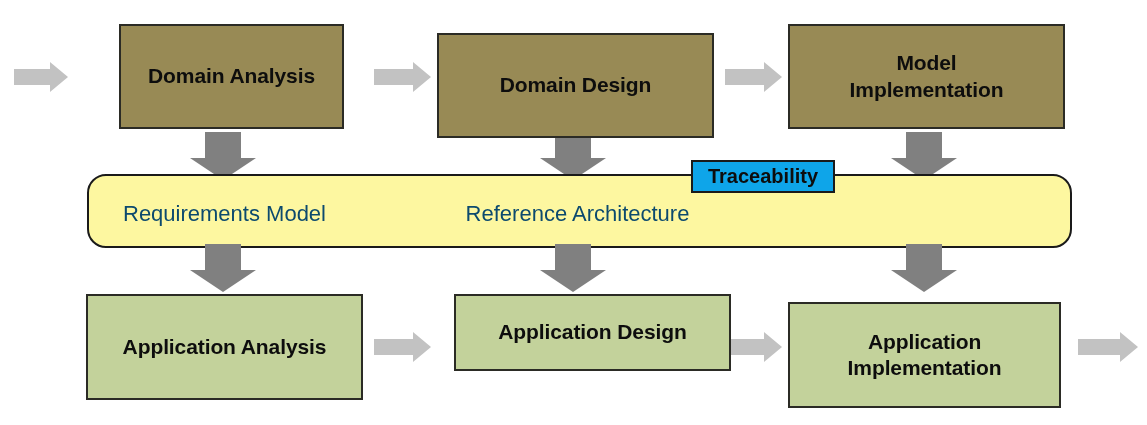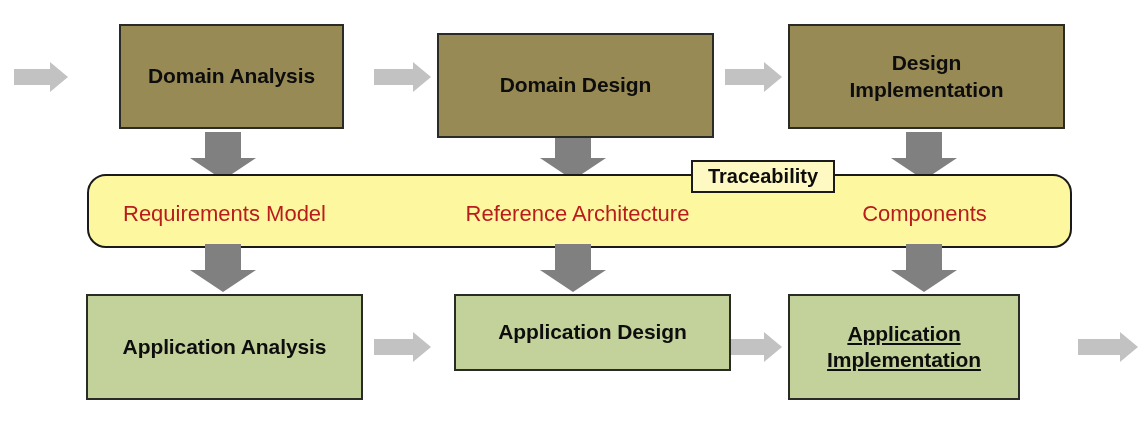--- a/index.html
+++ b/index.html
@@ -40,31 +40,31 @@
   #asset-band {
     position: absolute;
     box-sizing: border-box;
     background: #fdf7a0;
     border: 2px solid #1a1a1a;
     border-radius: 19px;
   }
   .asset-label {
     position: absolute;
     font-size: 22px;
-    color: #b91c1c;
+    color: #0c4a6e;
     white-space: nowrap;
     text-align: center;
     font-weight: normal;
   }
 
   
   #traceability-box {
     position: absolute;
     box-sizing: border-box;
-    background: #fef9c3;
+    background: #0ea5e9;
     border: 2px solid #1a1a1a;
     display: flex;
     align-items: center;
     justify-content: center;
     font-weight: bold;
     font-size: 20px;
     color: #0d0d0d;
     z-index: 5;
   }
 
@@ -164,21 +164,20 @@
     <div class="head"></div>
   </div>
 
   <div id="asset-band" style="left:87px; top:174px; width:985px; height:74px;">
   </div>
 
   <div class="asset-label" style="left:87px; top:201px; width:275px;">Requirements Model</div>
 
   <div class="asset-label" style="left:440px; top:201px; width:275px;">Reference Architecture</div>
 
-  <div class="asset-label" style="left:787px; top:201px; width:275px;">Components</div>
 
   <div id="traceability-box" style="left:691px; top:160px; width:144px; height:33px;">Traceability</div>
 
   <div class="v-arrow" style="left:190px; top:244px; width:66px; height:48px;">
     <div class="shaft" style="width:36px; height:27px;"></div>
     <div class="head"></div>
   </div>
 
   <div class="v-arrow" style="left:540px; top:244px; width:66px; height:48px;">
     <div class="shaft" style="width:36px; height:27px;"></div>
@@ -188,26 +187,26 @@
   <div class="v-arrow" style="left:891px; top:244px; width:66px; height:48px;">
     <div class="shaft" style="width:36px; height:27px;"></div>
     <div class="head"></div>
   </div>
 
   <div class="proc-box domain" style="left:86px; top:24px; width:225px; height:105px;margin-left:33px;">Domain Analysis</div>
 
   <div class="proc-box domain" style="left:437px; top:24px; width:277px; height:105px;margin-top:9px;">Domain Design</div>
 
   <div class="proc-box domain" style="left:788px; top:24px; width:277px; height:105px; flex-direction:column;">
-    <span>Design</span>
+    <span>Model</span>
     <span>Implementation</span>
   </div>
 
   <div class="proc-box app" style="left:86px; top:294px; width:277px; height:106px;text-align:right;">Application Analysis</div>
 
   <div class="proc-box app" style="left:454px; top:294px; width:277px; height:77px;">Application Design</div>
 
-  <div class="proc-box app" style="left:788px; top:294px; width:232px; height:106px; flex-direction:column;text-decoration:underline;">
+  <div class="proc-box app" style="left:788px; top:302px; width:273px; height:106px; flex-direction:column;">
     <span>Application</span>
     <span>Implementation</span>
   </div>
 
 </div>
 
 </body></html>

